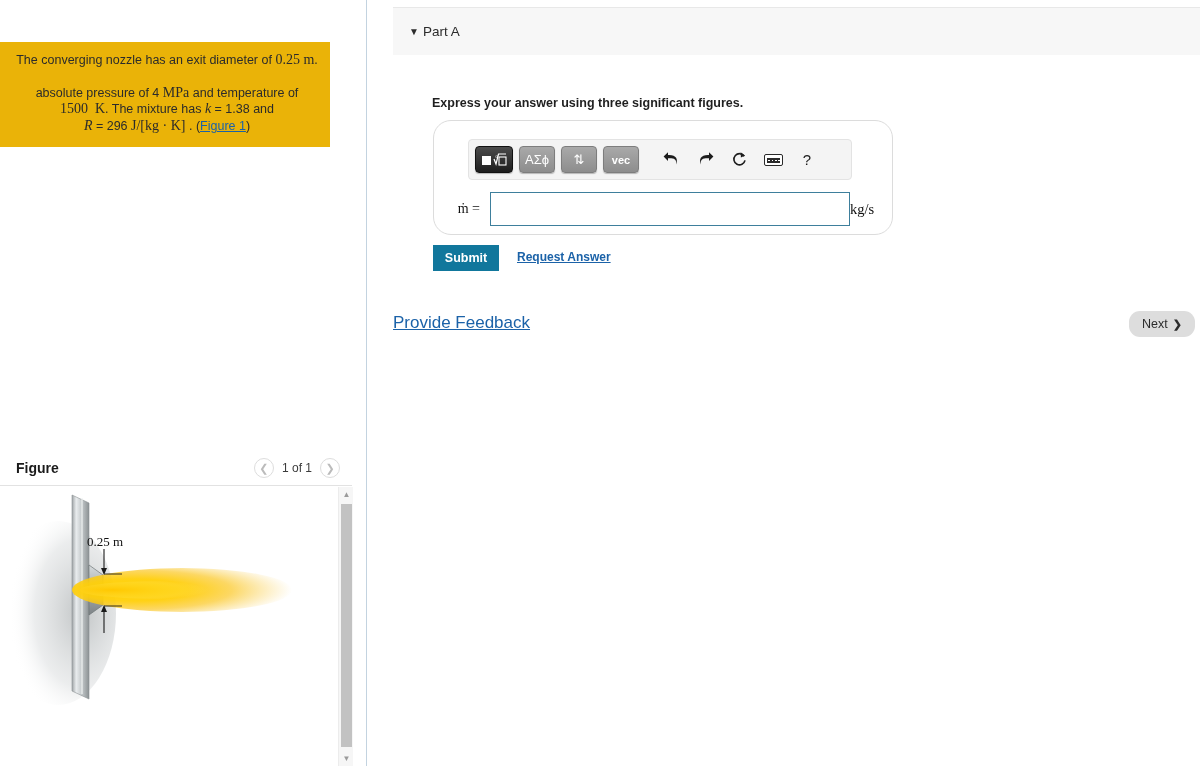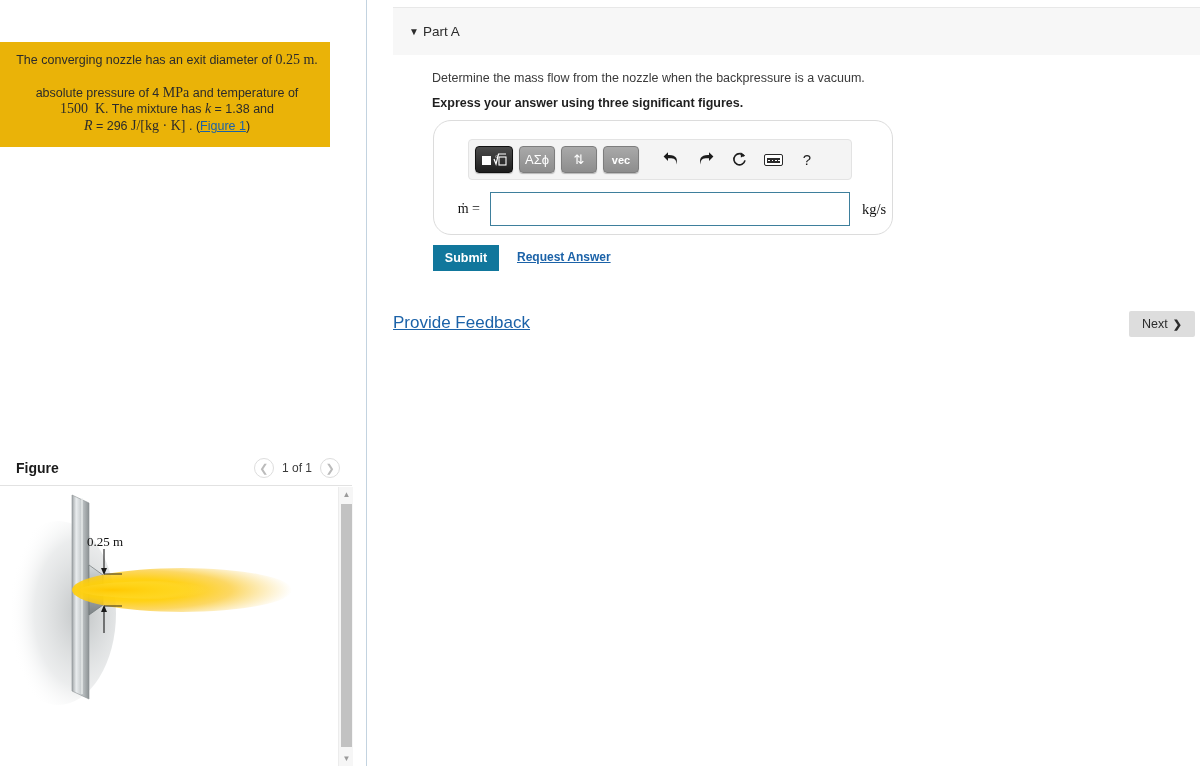--- a/index.html
+++ b/index.html
@@ -196,21 +196,20 @@
     margin-left: 10px;
     width: 360px; height: 34px;
     border: 1px solid #3e7f9c;
     background: #fff;
     outline: none;
     font-size: 13px;
     padding: 0 6px;
     font-family: "Liberation Sans", sans-serif;
   }
   .ans-unit {
-    margin-left: 12px;
     font-family: "Liberation Serif", serif;
     font-size: 14.5px; color: #111;
   }
 
   .submit-btn {
     position: absolute; left: 66px; top: 245px;
     width: 66px; height: 26px;
     background: #11779c;
     color: #fff; border: none;
     font-size: 12.5px; font-weight: bold;
@@ -225,21 +224,21 @@
 
   .feedback-link {
     position: absolute; left: 26px; top: 313px;
     font-size: 17px; color: #1b62a8;
     text-decoration: underline; cursor: pointer;
   }
   .next-btn {
     position: absolute; left: 762px; top: 311px;
     width: 66px; height: 26px;
     background: #dddddd;
-    border: none; border-radius: 2px;
+    border: none; border-radius: 11px;
     color: #2b2b2b; font-size: 12.5px;
     cursor: pointer;
     display: flex; align-items: center; justify-content: center;
     gap: 5px;
     font-family: "Liberation Sans", sans-serif;
   }
   .next-chev { font-size: 11px; font-weight: bold; }
 </style>
 </head>
 <body>
@@ -334,21 +333,20 @@
 
   <div class="divider"></div>
 
   <div class="main-col">
 
     <div class="part-header">
       <span class="caret">▼</span>
       <span class="part-label">Part A</span>
     </div>
 
-    <div class="q-text">Determine the mass flow from the nozzle when the backpressure is a vacuum.</div>
     <div class="q-bold">Express your answer using three significant figures.</div>
 
     <div class="answer-box">
 
       <div class="mathbar">
         <div class="mb-btn active">
           <svg width="26" height="16" viewBox="0 0 26 16">
             <rect x="1" y="4" width="9" height="9" fill="#ffffff"></rect>
             <path d="M13 7 L15 12 L17.5 2 L25 2" stroke="#ffffff" stroke-width="1.2" fill="none"></path>
             <rect x="18" y="5" width="7" height="8" fill="none" stroke="#ffffff" stroke-width="1.1"></rect>

